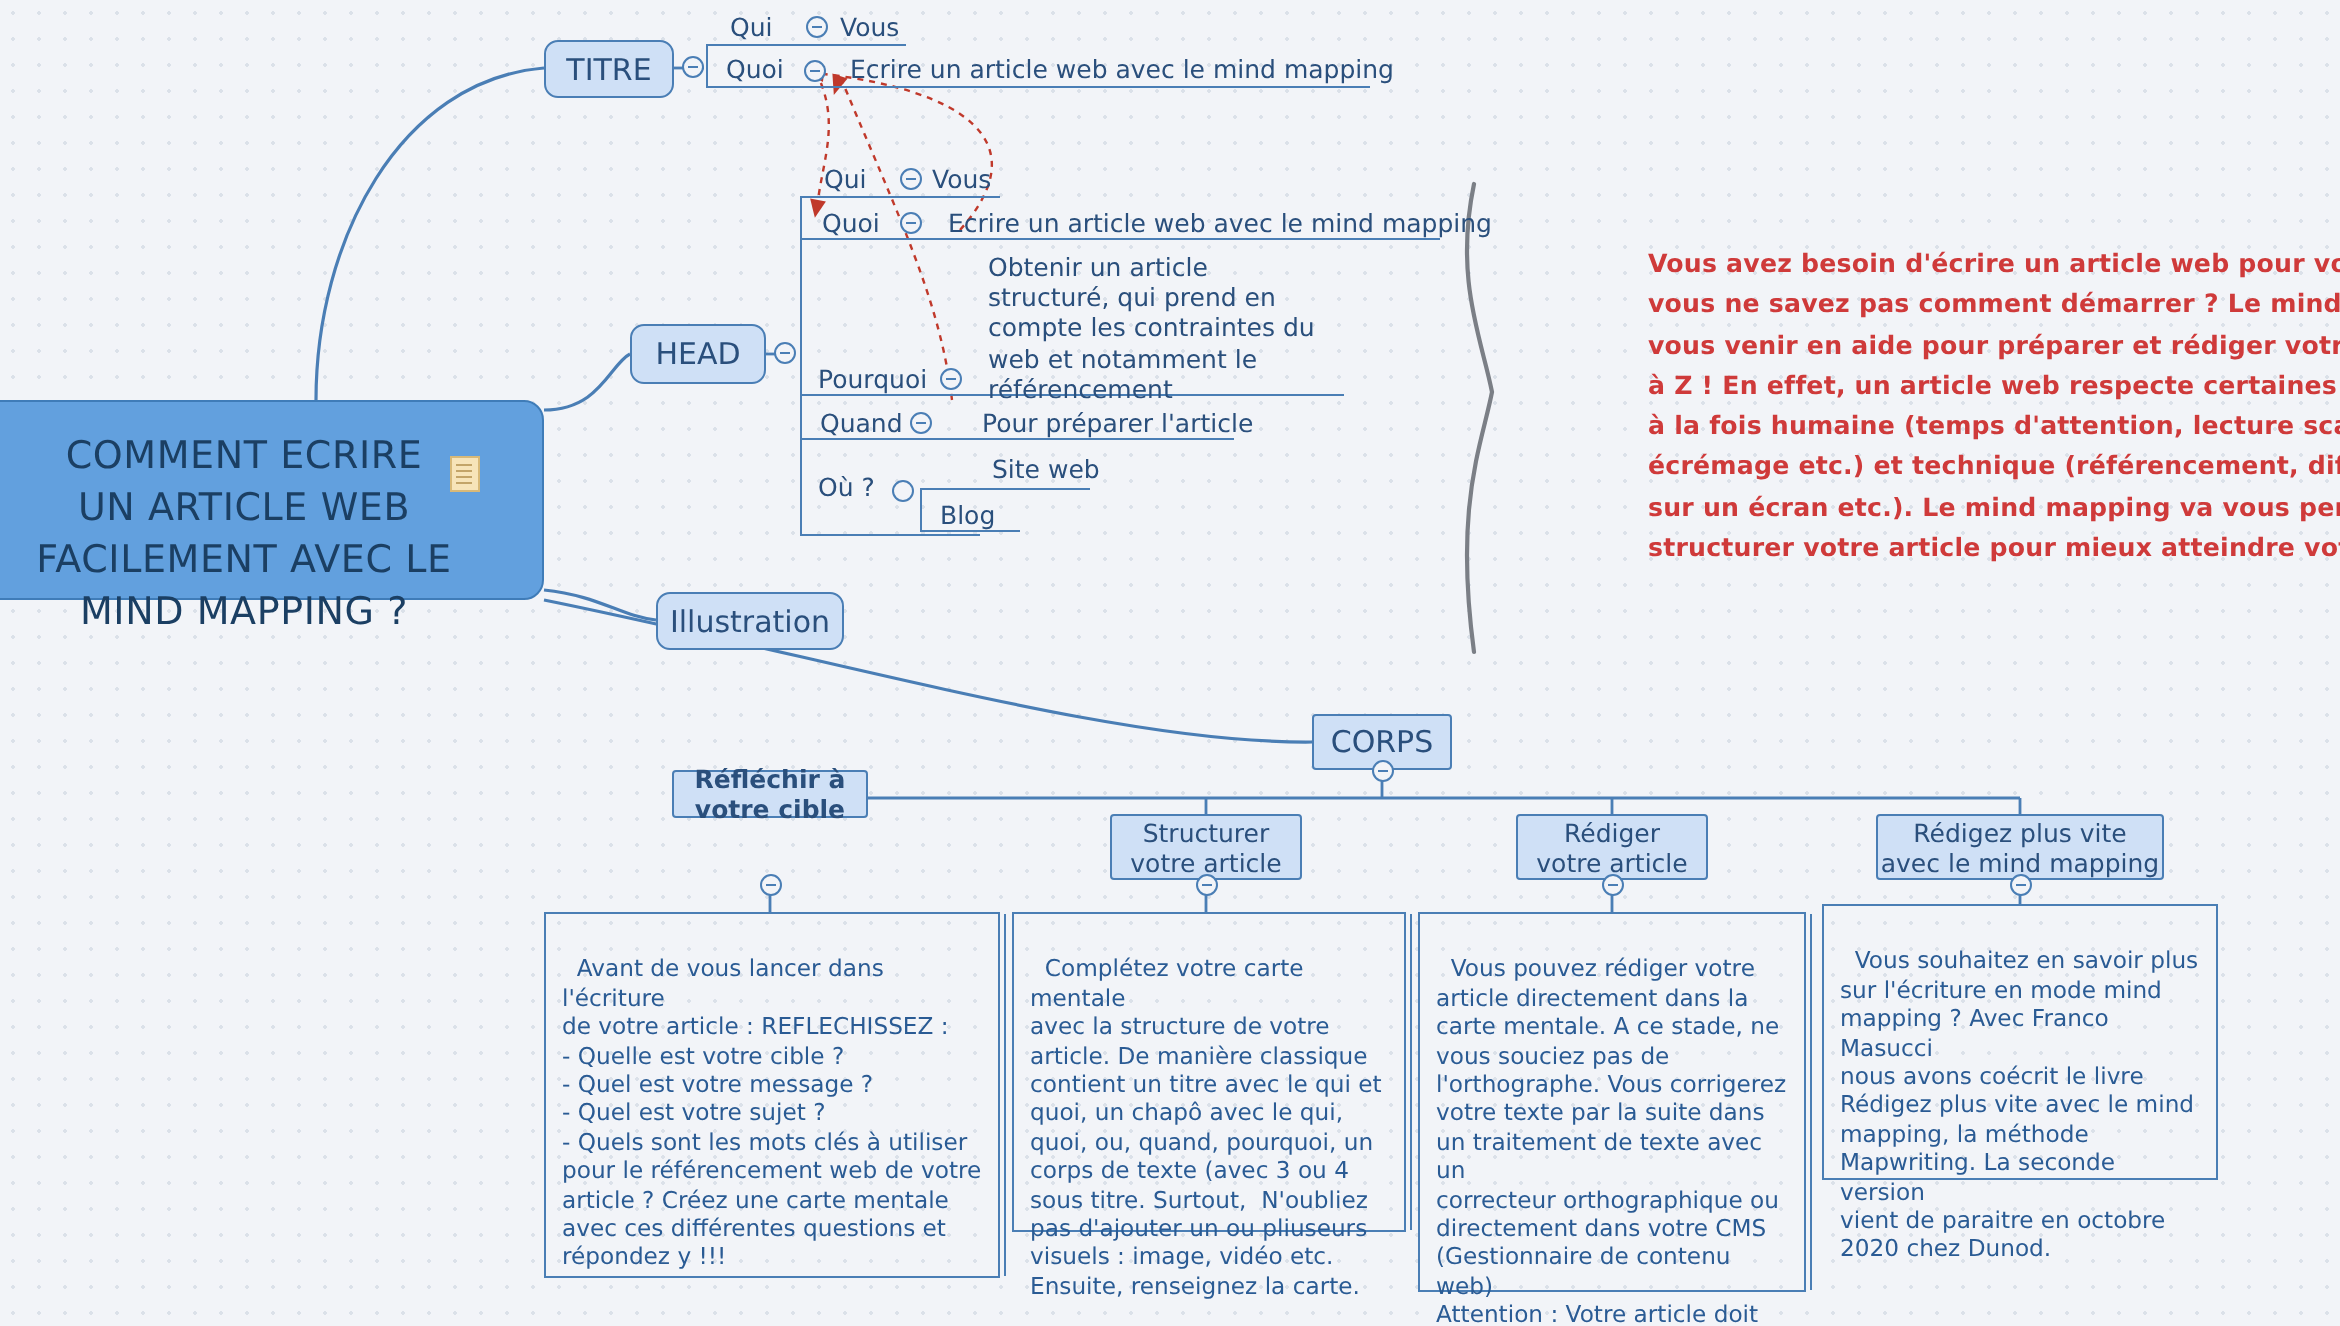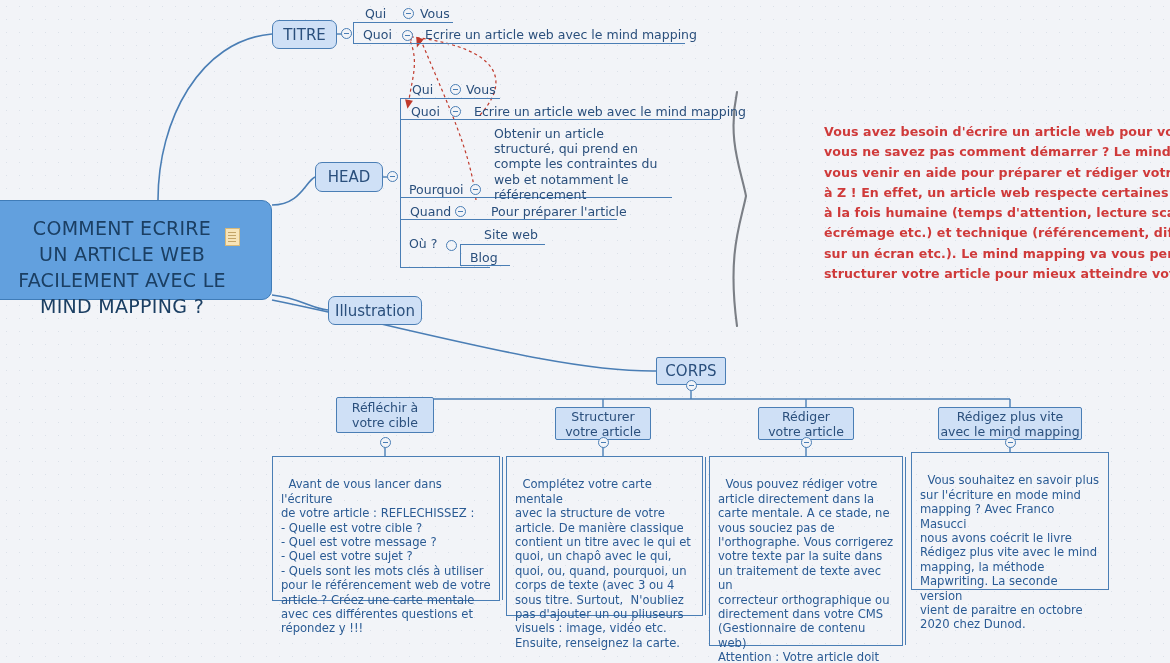--- a/index.html
+++ b/index.html
@@ -180,35 +180,35 @@
 
 <div class="ubox" style="position:absolute;left:400px;top:198px;width:217px;height:22px;"></div>
 <div class="ulabel" style="left:410px;top:204px;text-align:right;">Quand</div>
 <div class="minus" style="left:455px;top:206px;"></div>
 <div class="ulabel" style="left:491px;top:204px;">Pour préparer l'article</div>
 
 <div class="ubox" style="position:absolute;left:400px;top:220px;width:90px;height:48px;"></div>
 <div class="ulabel" style="left:409px;top:236px;text-align:center;">Où ?</div>
 <div class="circ" style="left:446px;top:240px;"></div>
 
-<div class="ulabel" style="left:484px;top:227px;">Site web</div>
+<div class="ulabel" style="left:496px;top:227px;">Site web</div>
 <div class="uline" style="position:absolute;left:460px;top:244px;width:85px;height:1px;"></div>
 <div class="ubox" style="position:absolute;left:460px;top:244px;width:50px;height:22px;"></div>
 <div class="ulabel" style="left:470px;top:250px;">Blog</div>
 
 <div class="node pill" style="left:328px;top:296px;width:94px;height:29px;">
   <span>Illustration</span>
 </div>
 
 <div class="node pill sq" style="left:656px;top:357px;width:70px;height:28px;">
   <span>CORPS</span>
 </div>
 <div class="minus" style="left:686px;top:380px;"></div>
 
-<div class="node pill sq" style="left:336px;top:397px;width:98px;height:36px;">
+<div class="node pill sq" style="left:336px;top:385px;width:98px;height:24px;font-weight:bold;">
   <span class="lbl2" style="white-space:pre-line;">Réfléchir à
 votre cible</span>
 </div>
 <div class="minus" style="left:380px;top:437px;"></div>
 
 <div class="node pill sq" style="left:555px;top:407px;width:96px;height:33px;">
   <span class="lbl2" style="white-space:pre-line;">Structurer
 votre article</span>
 </div>
 <div class="minus" style="left:598px;top:437px;"></div>
@@ -218,21 +218,21 @@
 votre article</span>
 </div>
 <div class="minus" style="left:801px;top:437px;"></div>
 
 <div class="node pill sq" style="left:938px;top:407px;width:144px;height:33px;">
   <span class="lbl2" style="white-space:pre-line;">Rédigez plus vite
 avec le mind mapping</span>
 </div>
 <div class="minus" style="left:1005px;top:437px;"></div>
 
-<div class="node card dbl" style="left:272px;top:456px;width:228px;height:145px;">
+<div class="node card dbl" style="left:272px;top:456px;width:228px;height:183px;">
   <span>Avant de vous lancer dans l'écriture
 de votre article : REFLECHISSEZ :
 - Quelle est votre cible ?
 - Quel est votre message ?
 - Quel est votre sujet ?
 - Quels sont les mots clés à utiliser
 pour le référencement web de votre
 article ? Créez une carte mentale
 avec ces différentes questions et
 répondez y !!!</span>

